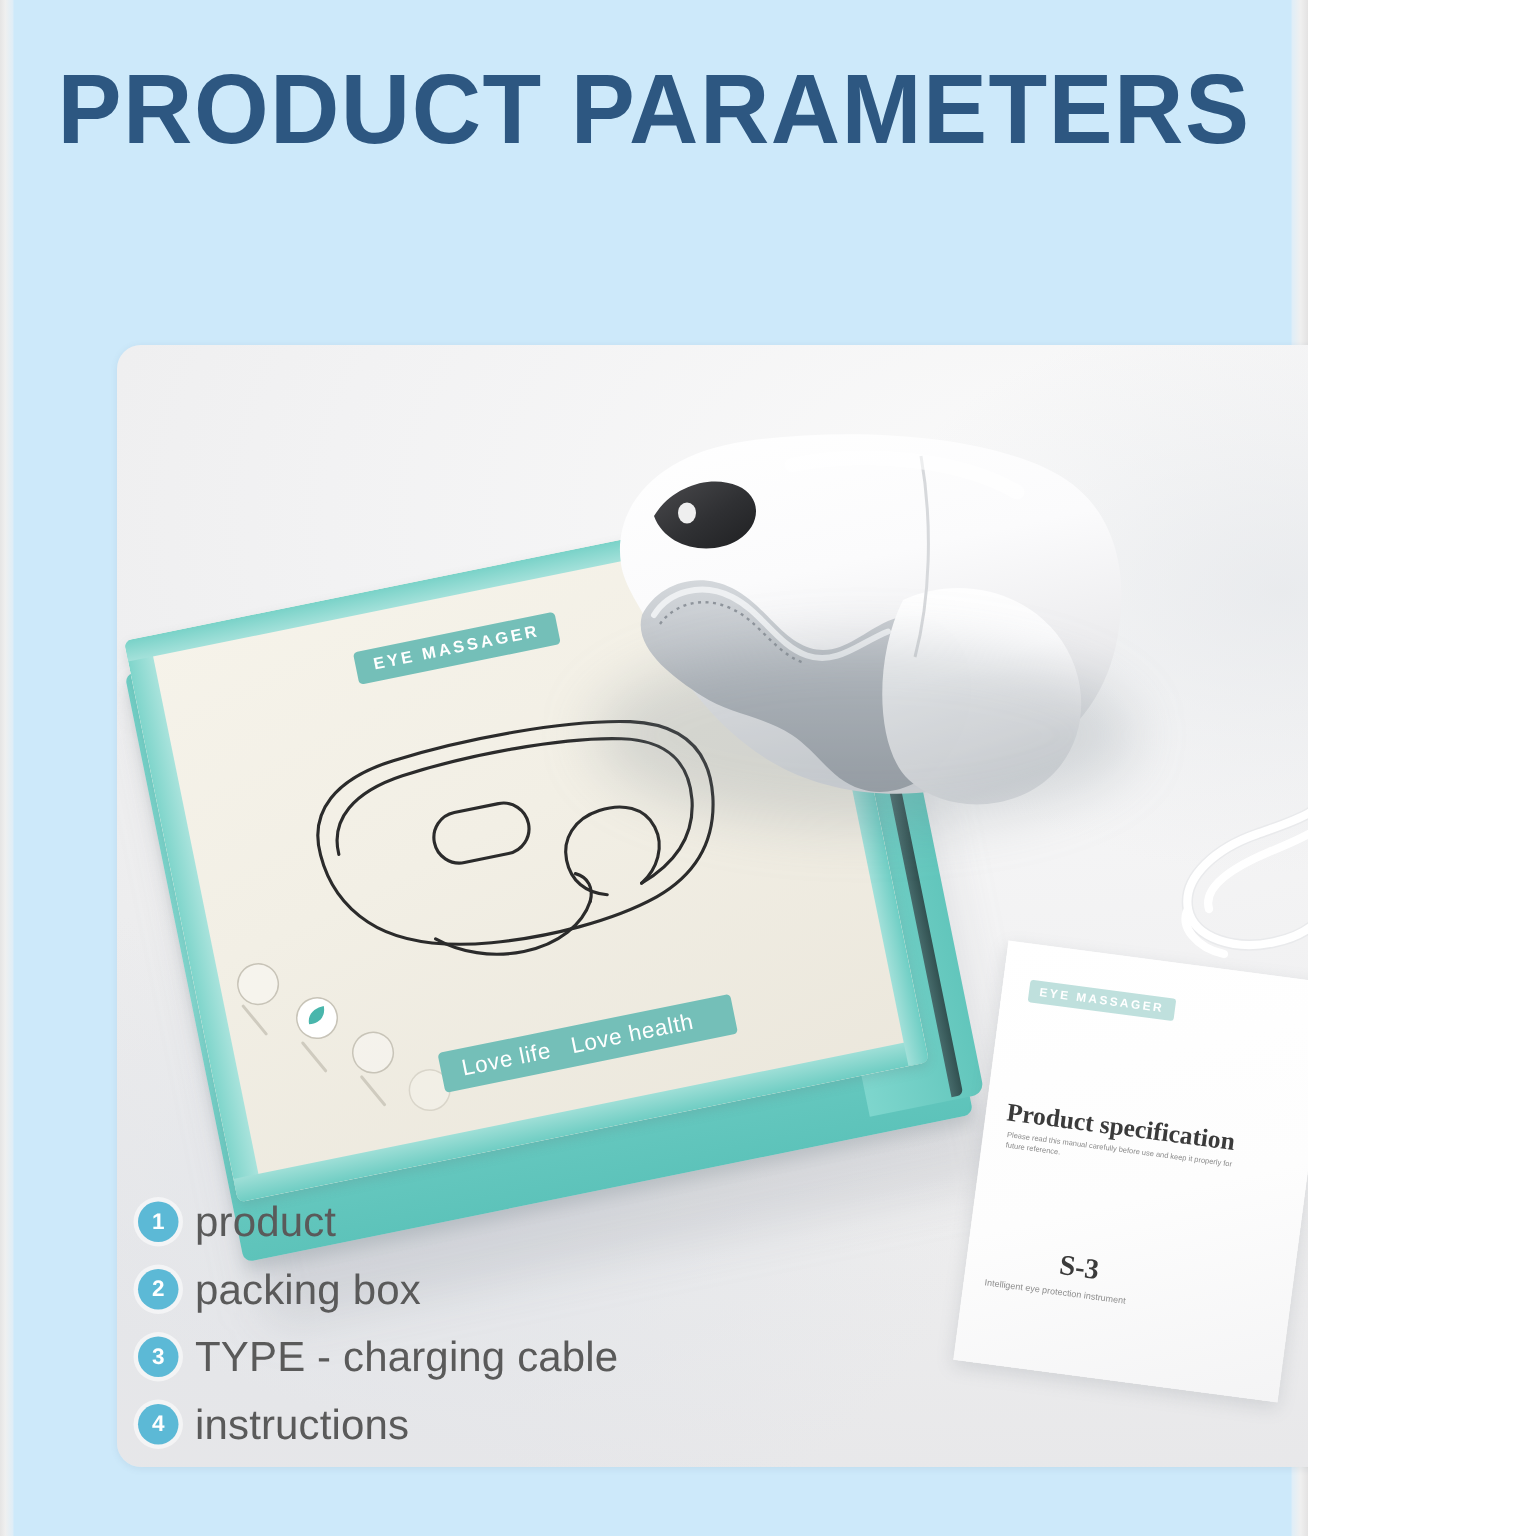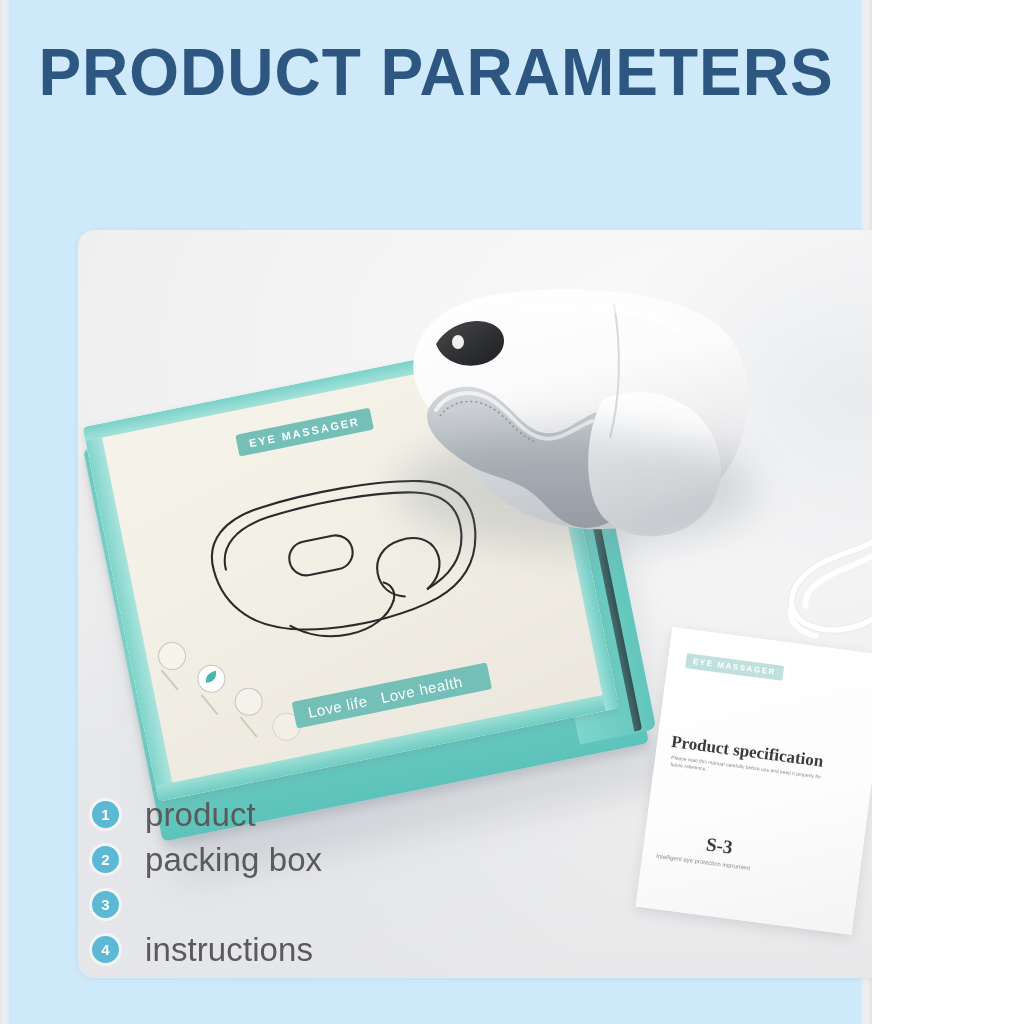--- a/index.html
+++ b/index.html
@@ -277,22 +277,22 @@
     color: #ffffff;
     font-size: 15px;
     font-weight: bold;
     display: flex;
     align-items: center;
     justify-content: center;
     flex: 0 0 auto;
     box-shadow: 0 0 0 3px rgba(255,255,255,.55);
   }
   .legend-label {
-    margin-left: 26px;
-    font-size: 33px;
+    margin-left: 11px;
+    font-size: 28px;
     color: #5a5a5a;
     letter-spacing: .1px;
     white-space: nowrap;
   }
 </style>
 </head>
 <body>
 
 <div id="page">
 
@@ -438,20 +438,21 @@
         <div class="legend-label">product</div>
       </div>
 
       <div class="legend-row">
         <div class="legend-badge">2</div>
         <div class="legend-label">packing box</div>
       </div>
 
       <div class="legend-row">
         <div class="legend-badge">3</div>
+        <div class="legend-label">TYPE - charging cable</div>
       </div>
 
       <div class="legend-row">
         <div class="legend-badge">4</div>
         <div class="legend-label">instructions</div>
       </div>
     </div>
 
   </div>
 </div>

